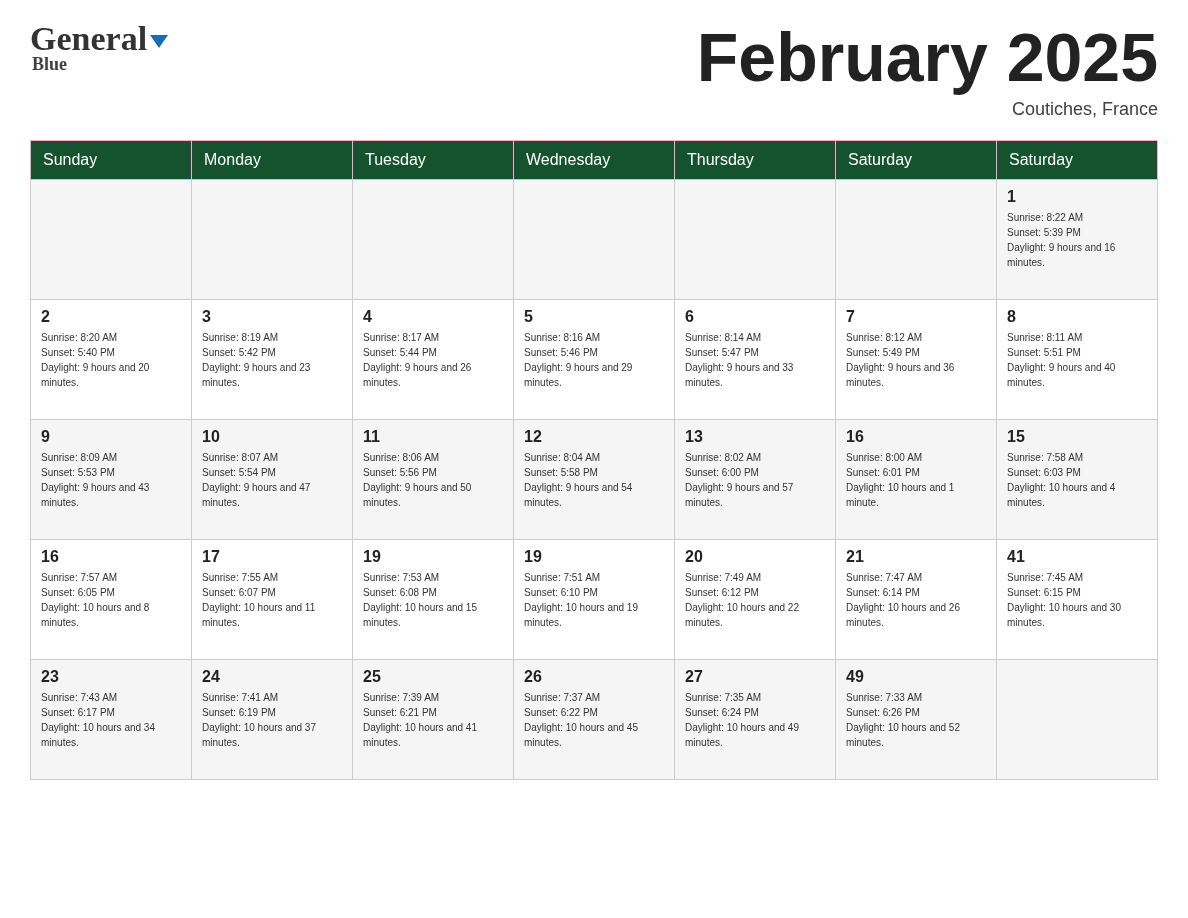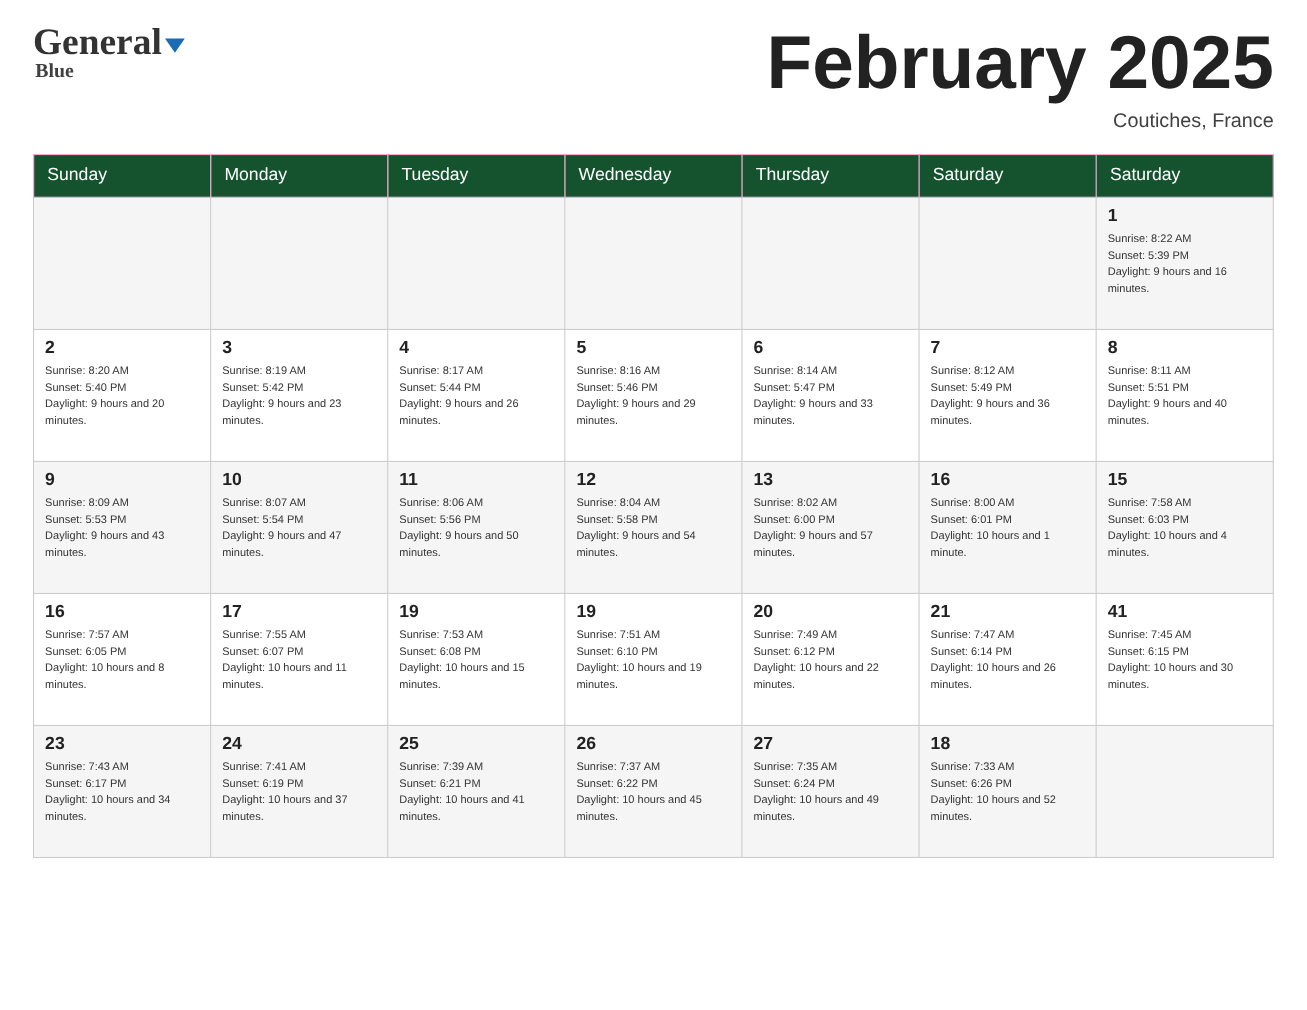--- a/index.html
+++ b/index.html
@@ -225,19 +225,19 @@
         </td>
         <td>
           <div class="day-number">26</div>
           <div class="day-info">Sunrise: 7:37 AM<br>Sunset: 6:22 PM<br>Daylight: 10 hours and 45 minutes.</div>
         </td>
         <td>
           <div class="day-number">27</div>
           <div class="day-info">Sunrise: 7:35 AM<br>Sunset: 6:24 PM<br>Daylight: 10 hours and 49 minutes.</div>
         </td>
         <td>
-          <div class="day-number">18</div>
+          <div class="day-number">49</div>
           <div class="day-info">Sunrise: 7:33 AM<br>Sunset: 6:26 PM<br>Daylight: 10 hours and 52 minutes.</div>
         </td>
         <td class="empty-cell"></td>
       </tr>
     </tbody>
 </table>
 
 </body></html>

